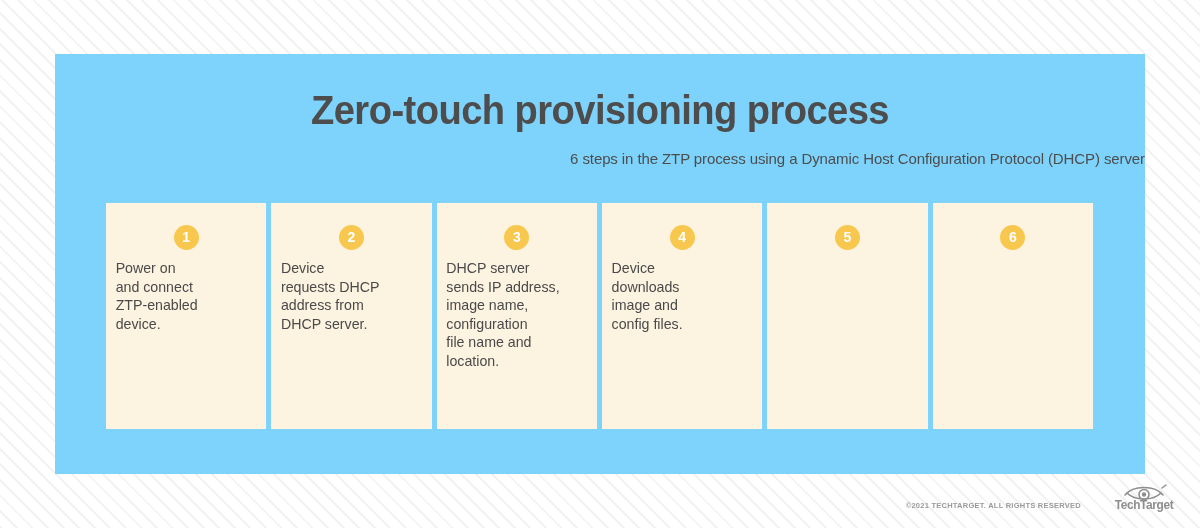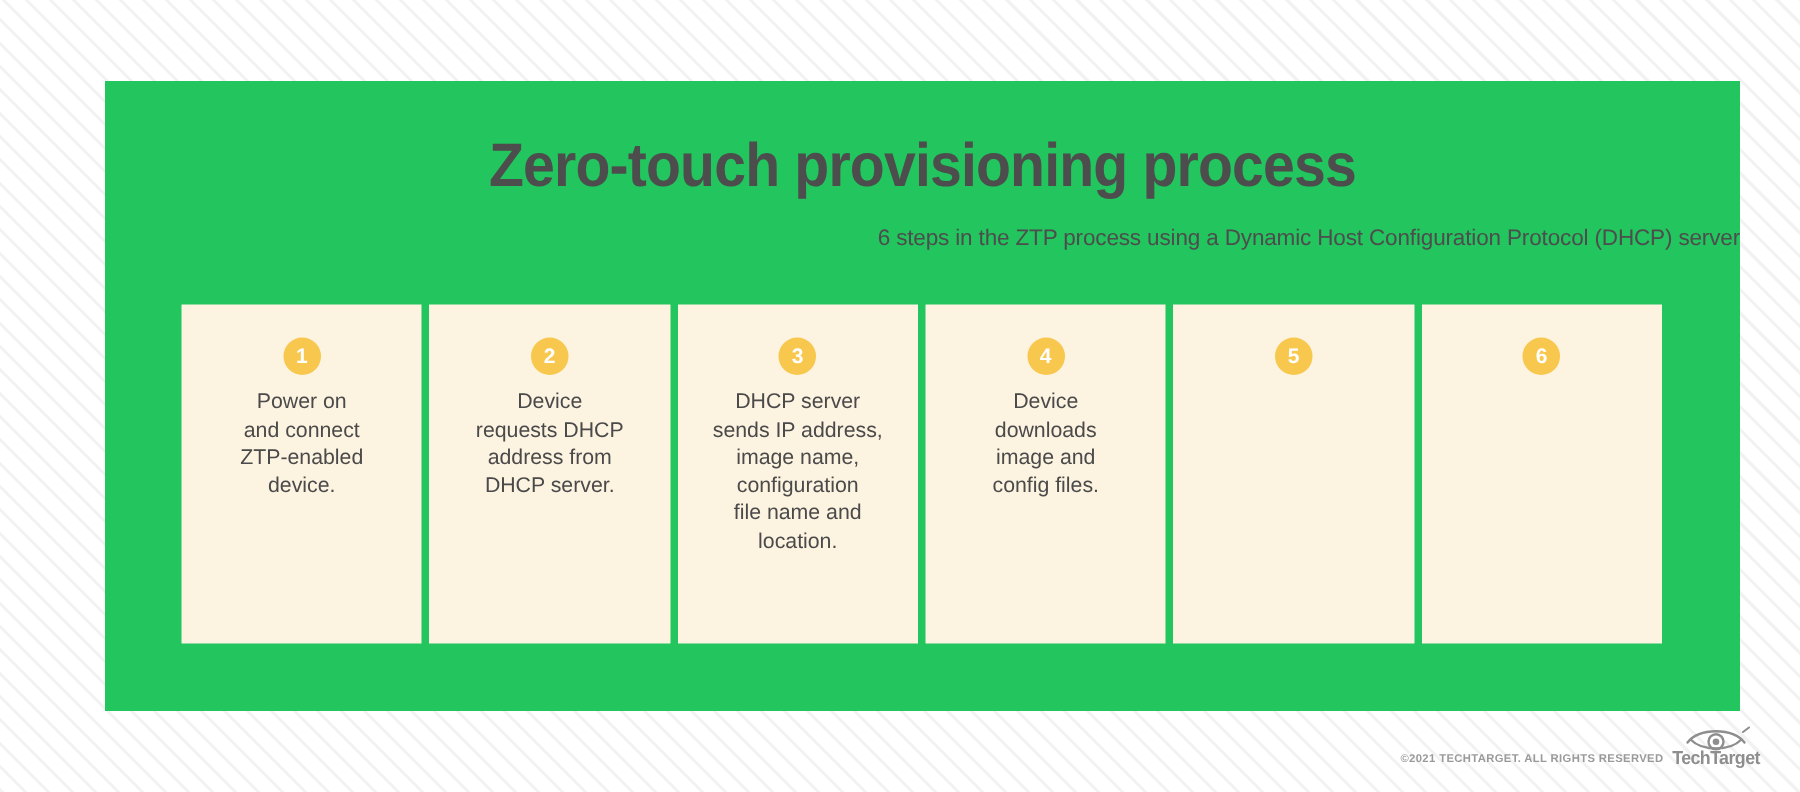--- a/index.html
+++ b/index.html
@@ -28,25 +28,25 @@
         #f2f2f2 0px,
         #f2f2f2 2px,
         #ffffff 2px,
         #ffffff 11px
     );
   }
 
   
   #card {
     position: absolute;
-    left: 70px;
+    left: 55px;
     top: 54px;
     width: 1090px;
     height: 420px;
-    background: #22c55e;
+    background: #7dd3fc;
   }
 
   #title {
     position: absolute;
     left: 0;
     top: 33px;
     width: 1090px;
     text-align: center;
     font-size: 41px;
     line-height: 46px;
@@ -99,39 +99,38 @@
     font-size: 14px;
     font-weight: bold;
     line-height: 25px;
     text-align: center;
     margin: 0 auto;
   }
 
   .step-text {
     margin: 9px auto 0 auto;
     width: 88%;
-    text-align: center;
     font-size: 14.2px;
     line-height: 18.5px;
     color: #4a4a4a;
     white-space: pre-line;
   }
 
   
   #footer {
     position: absolute;
     left: 0;
     top: 488px;
     width: 1200px;
     height: 40px;
   }
 
   #copyright {
     position: absolute;
-    right: 91px;
+    right: 119px;
     top: 13px;
     font-size: 7.5px;
     font-weight: bold;
     letter-spacing: 0.25px;
     color: #9a9a9a;
     white-space: nowrap;
   }
 
   #logo {
     position: absolute;

